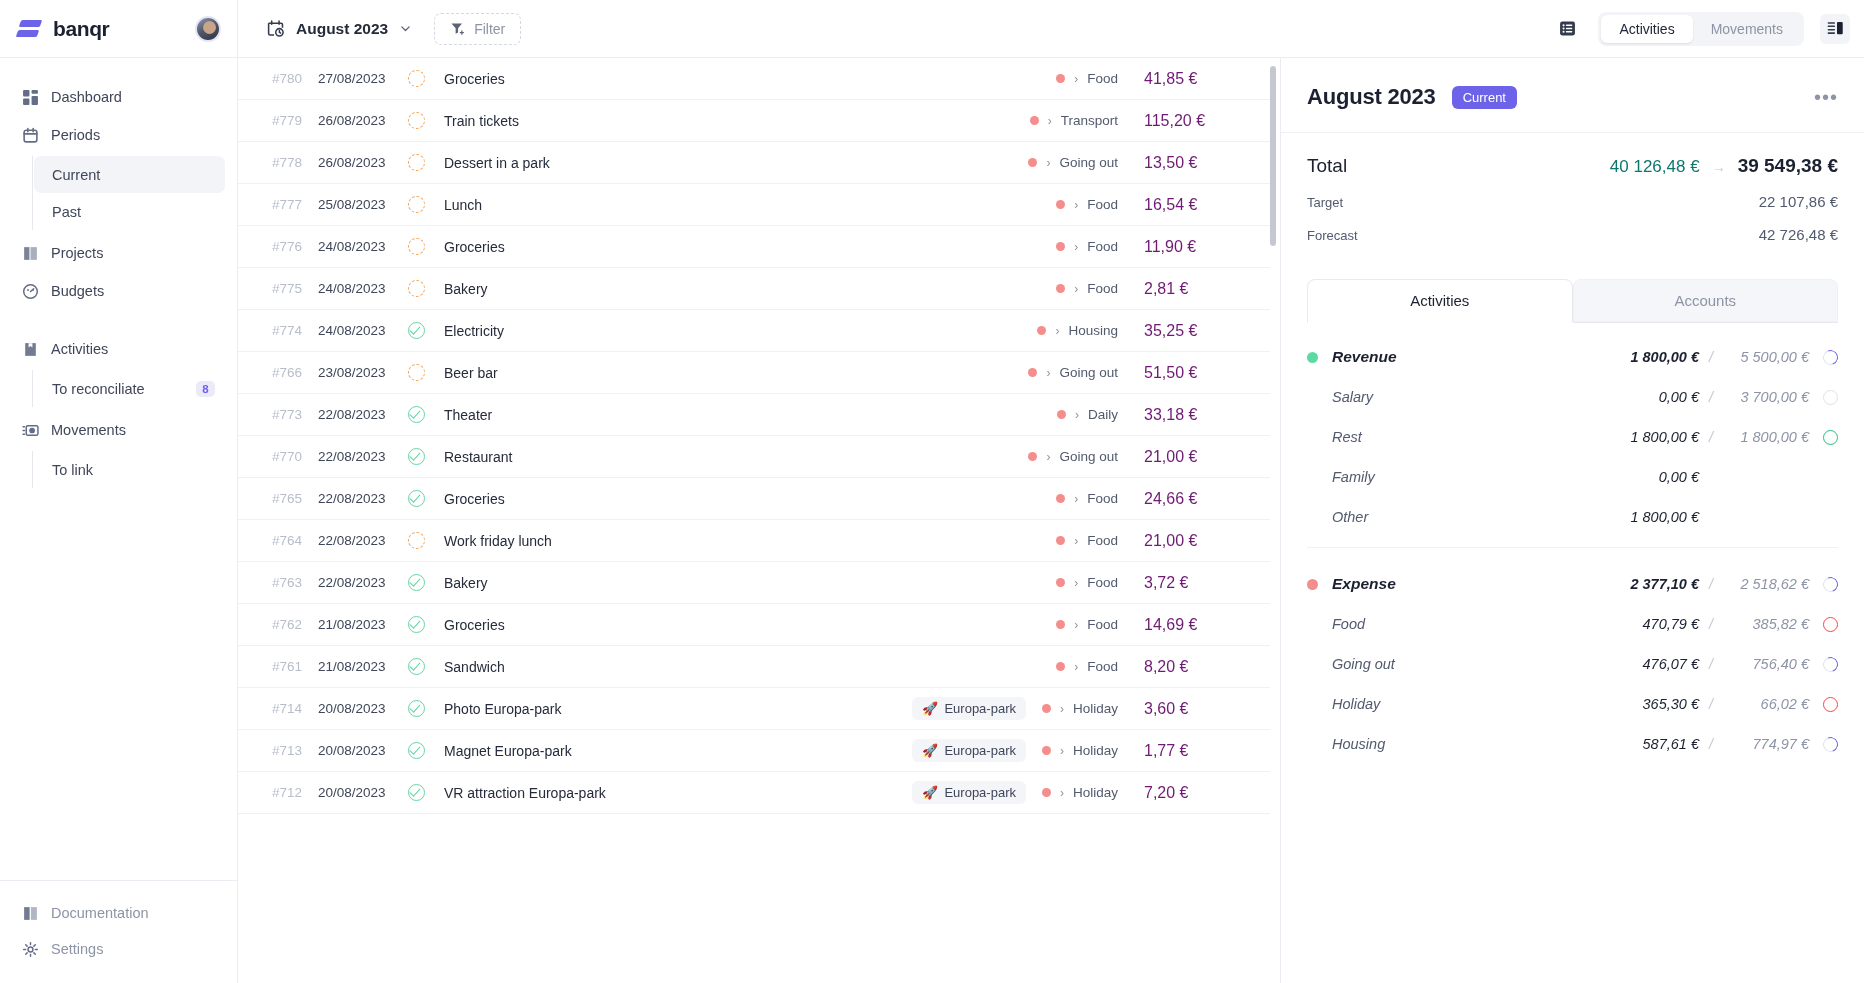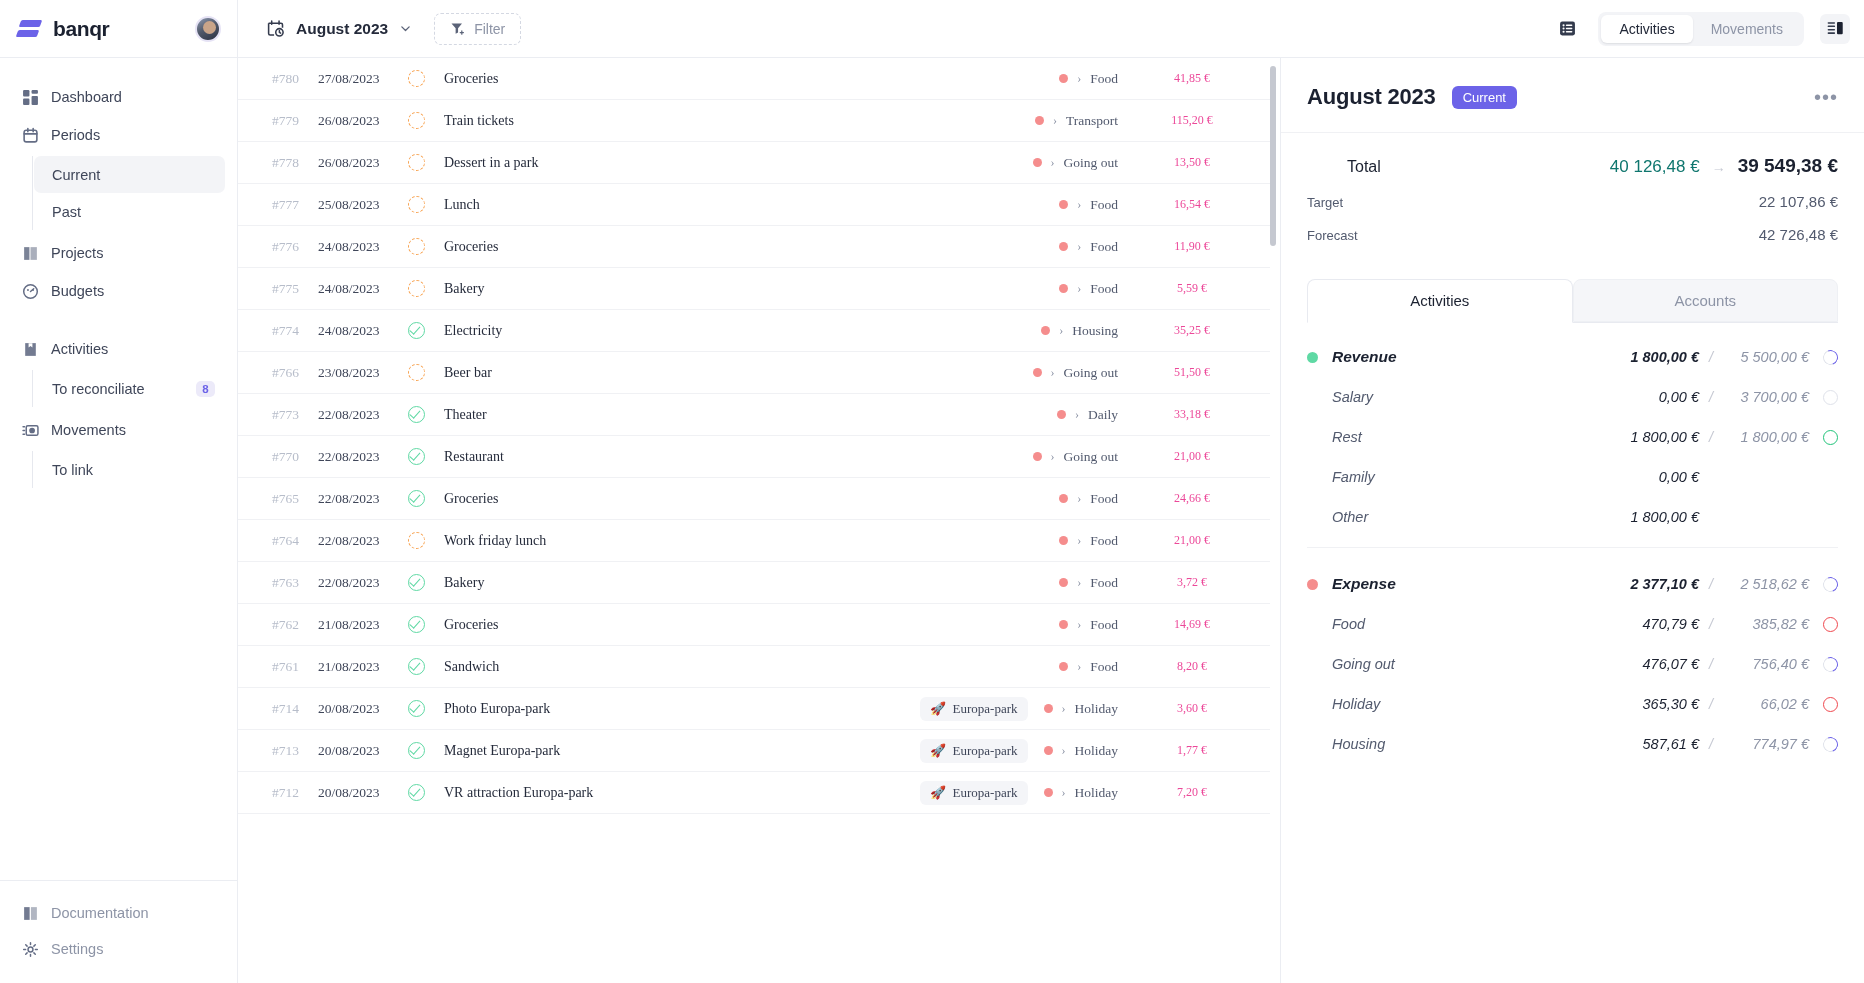--- a/index.html
+++ b/index.html
@@ -96,21 +96,21 @@
     display: flex; background: #f3f4f7; border-radius: 8px; padding: 3px;
   }
   .seg-opt {
     padding: 6px 18px; font-size: 14px; border-radius: 6px; cursor: pointer; color: #8d94a6;
   }
   .seg-opt.active { background: #fff; color: #222838; box-shadow: 0 1px 2px rgba(20,25,40,.10); }
 
   
   .content { flex: 1 1 auto; display: flex; min-height: 0; }
   .list-pane { flex: 1 1 auto; position: relative; min-width: 0; overflow: hidden; }
-  .list-scroll { height: 925px; overflow: hidden; padding-right: 10px; font-family: Liberation Serif, serif; }
+  .list-scroll { height: 925px; overflow: hidden; padding-right: 10px; }
   .row {
     display: flex; align-items: center; height: 42px;
     border-bottom: 1px solid #f0f1f4; padding: 0 30px 0 34px;
     font-size: 14px; cursor: pointer; background: #fff;
   }
   .r-id { width: 46px; flex: 0 0 46px; color: #b7bdca; font-size: 13.5px; }
   .r-date { width: 90px; flex: 0 0 90px; color: #3f4659; font-size: 13.5px; }
   .r-status { width: 36px; flex: 0 0 36px; display: flex; align-items: center; }
   .ring-done, .ring-pending {
     width: 17px; height: 17px; border-radius: 50%; display: block; position: relative;
@@ -128,21 +128,21 @@
     background: #f4f5f8; border-radius: 6px; padding: 4px 10px;
     font-size: 13px; color: #3f4659; margin-right: 16px; white-space: nowrap;
   }
   .r-cat {
     display: flex; align-items: center; gap: 9px; color: #525a6e;
     font-size: 13.5px; white-space: nowrap; justify-content: flex-end;
   }
   .cat-dot { width: 9px; height: 9px; border-radius: 50%; background: #f58d8d; flex: 0 0 9px; }
   .cat-arrow { color: #8d94a6; font-size: 12px; }
   .r-amount {
-    width: 96px; flex: 0 0 96px; text-align: center; color: #ec4899; font-size: 12px;
+    width: 96px; flex: 0 0 96px; text-align: left; color: #701a75; font-size: 16px;
     margin-left: 26px;
   }
   .vscroll {
     position: absolute; right: 4px; top: 8px; width: 6px; height: 180px;
     background: #c5c8d0; border-radius: 3px;
   }
 
   
   .rpanel {
     width: 584px; flex: 0 0 584px; border-left: 1px solid #ebedf2;
@@ -154,21 +154,21 @@
   }
   .rp-title { font-size: 22px; font-weight: 600; color: #1b2130; letter-spacing: -0.2px; }
   .pill-current {
     background: #6c63e8; color: #fff; font-size: 13px; font-weight: 500;
     padding: 4px 11px; border-radius: 6px;
   }
   .rp-more { margin-left: auto; color: #8d94a6; font-size: 20px; cursor: pointer; letter-spacing: 1px; }
   .totals { padding: 22px 26px 10px 26px; }
   .trow { display: flex; align-items: baseline; margin-bottom: 16px; }
   .trow .k { font-size: 13px; color: #525a6e; }
-  .trow.total .k { font-size: 16px; color: #1b2130; font-weight: 500; margin-left: 40px; }
+  .trow.total .k { font-size: 19px; color: #1b2130; font-weight: 500; }
   .trow .v { margin-left: auto; display: flex; align-items: baseline; gap: 12px; }
   .v-old { color: #0f766e; font-size: 17px; }
   .v-arrow { color: #c5c8d2; font-size: 14px; }
   .v-new { color: #1b2130; font-size: 19px; font-weight: 700; }
   .v-plain { color: #525a6e; font-size: 15px; }
 
   .tabs-wrap { padding: 10px 26px 0 26px; }
   .tabs {
     display: flex; border-bottom: 1px solid #e8eaf0;
   }
@@ -455,21 +455,21 @@
               <span class="r-status">
                 <span class="ring-pending"></span>
               </span>
               <span class="r-label">Bakery</span>
               <span style="display: flex; align-items: center; justify-content: flex-end;">
                 <span class="r-cat">
                   <span class="cat-dot"></span>
                   <span class="cat-arrow">›</span>
                   <span>Food</span>
                 </span>
-                <span class="r-amount">5,59 €</span>
+                <span class="r-amount">2,81 €</span>
               </span>
             </div>
             <div class="row">
               <span class="r-id">#774</span>
               <span class="r-date">24/08/2023</span>
               <span class="r-status">
                 <span class="ring-done"></span>
               </span>
               <span class="r-label">Electricity</span>
               <span style="display: flex; align-items: center; justify-content: flex-end;">

